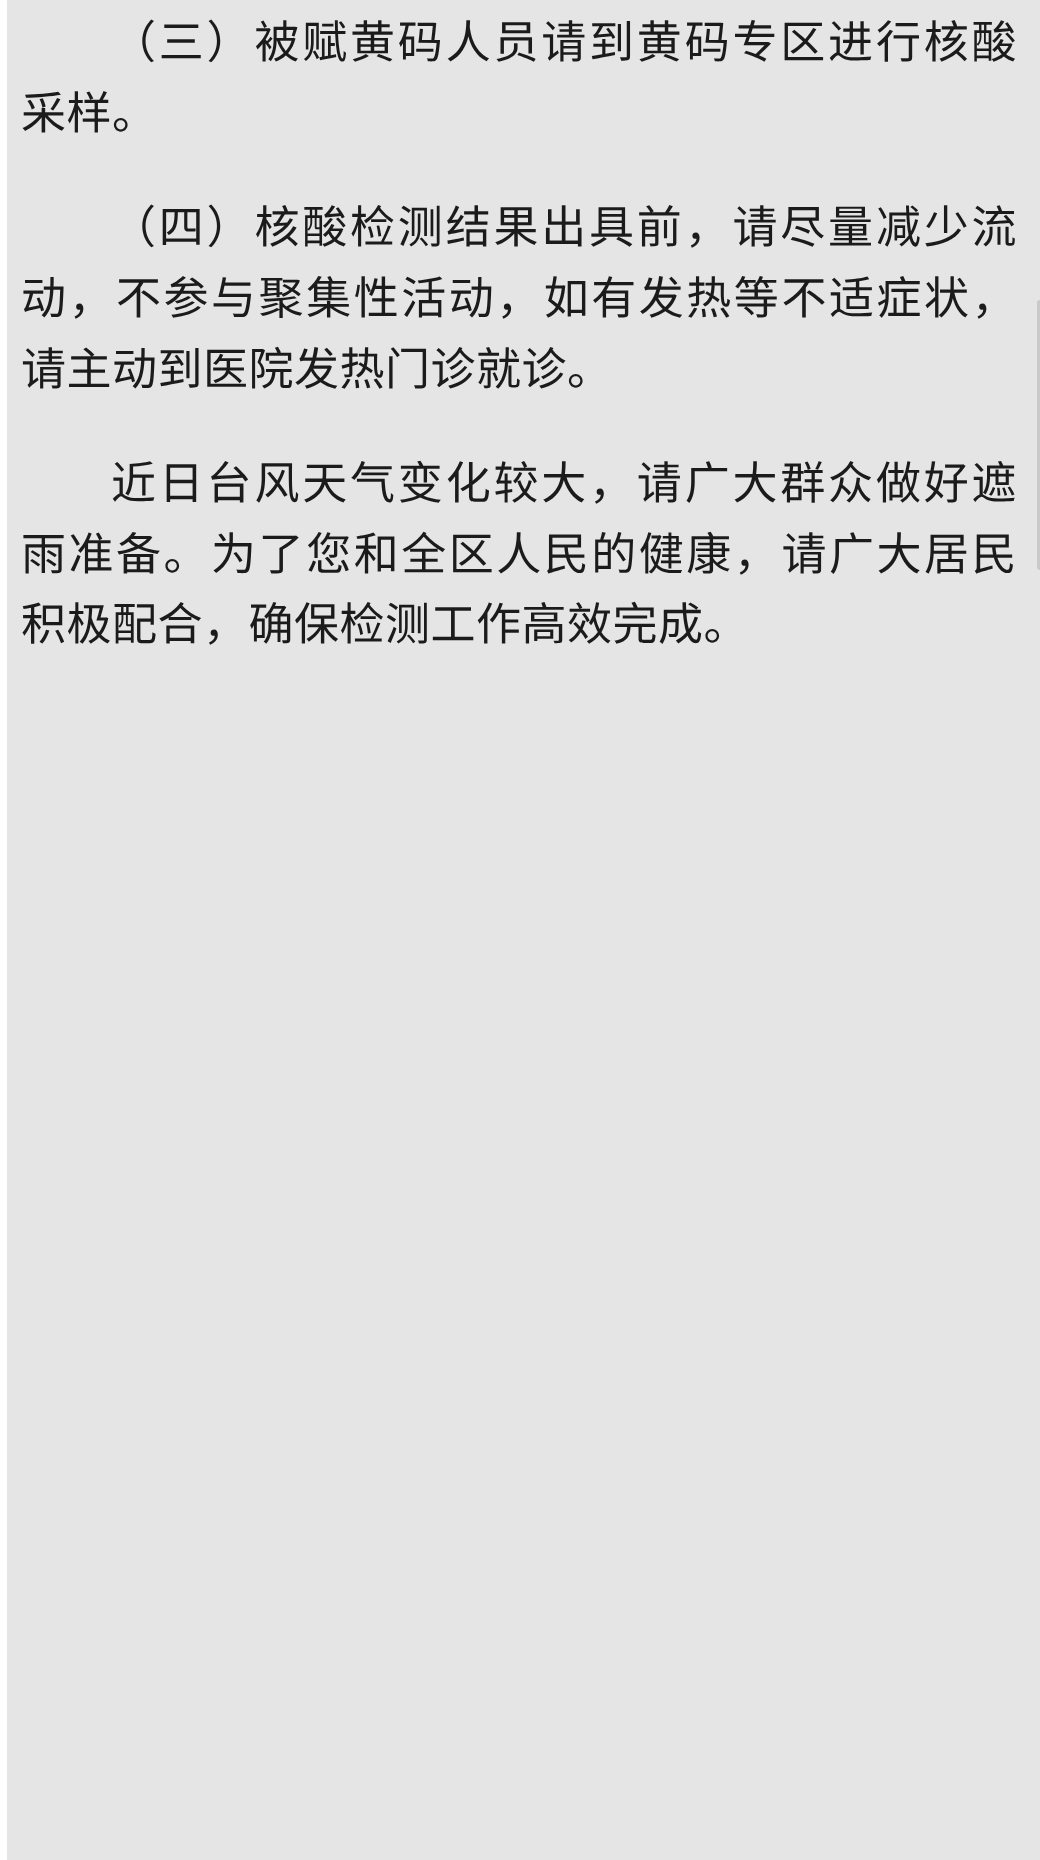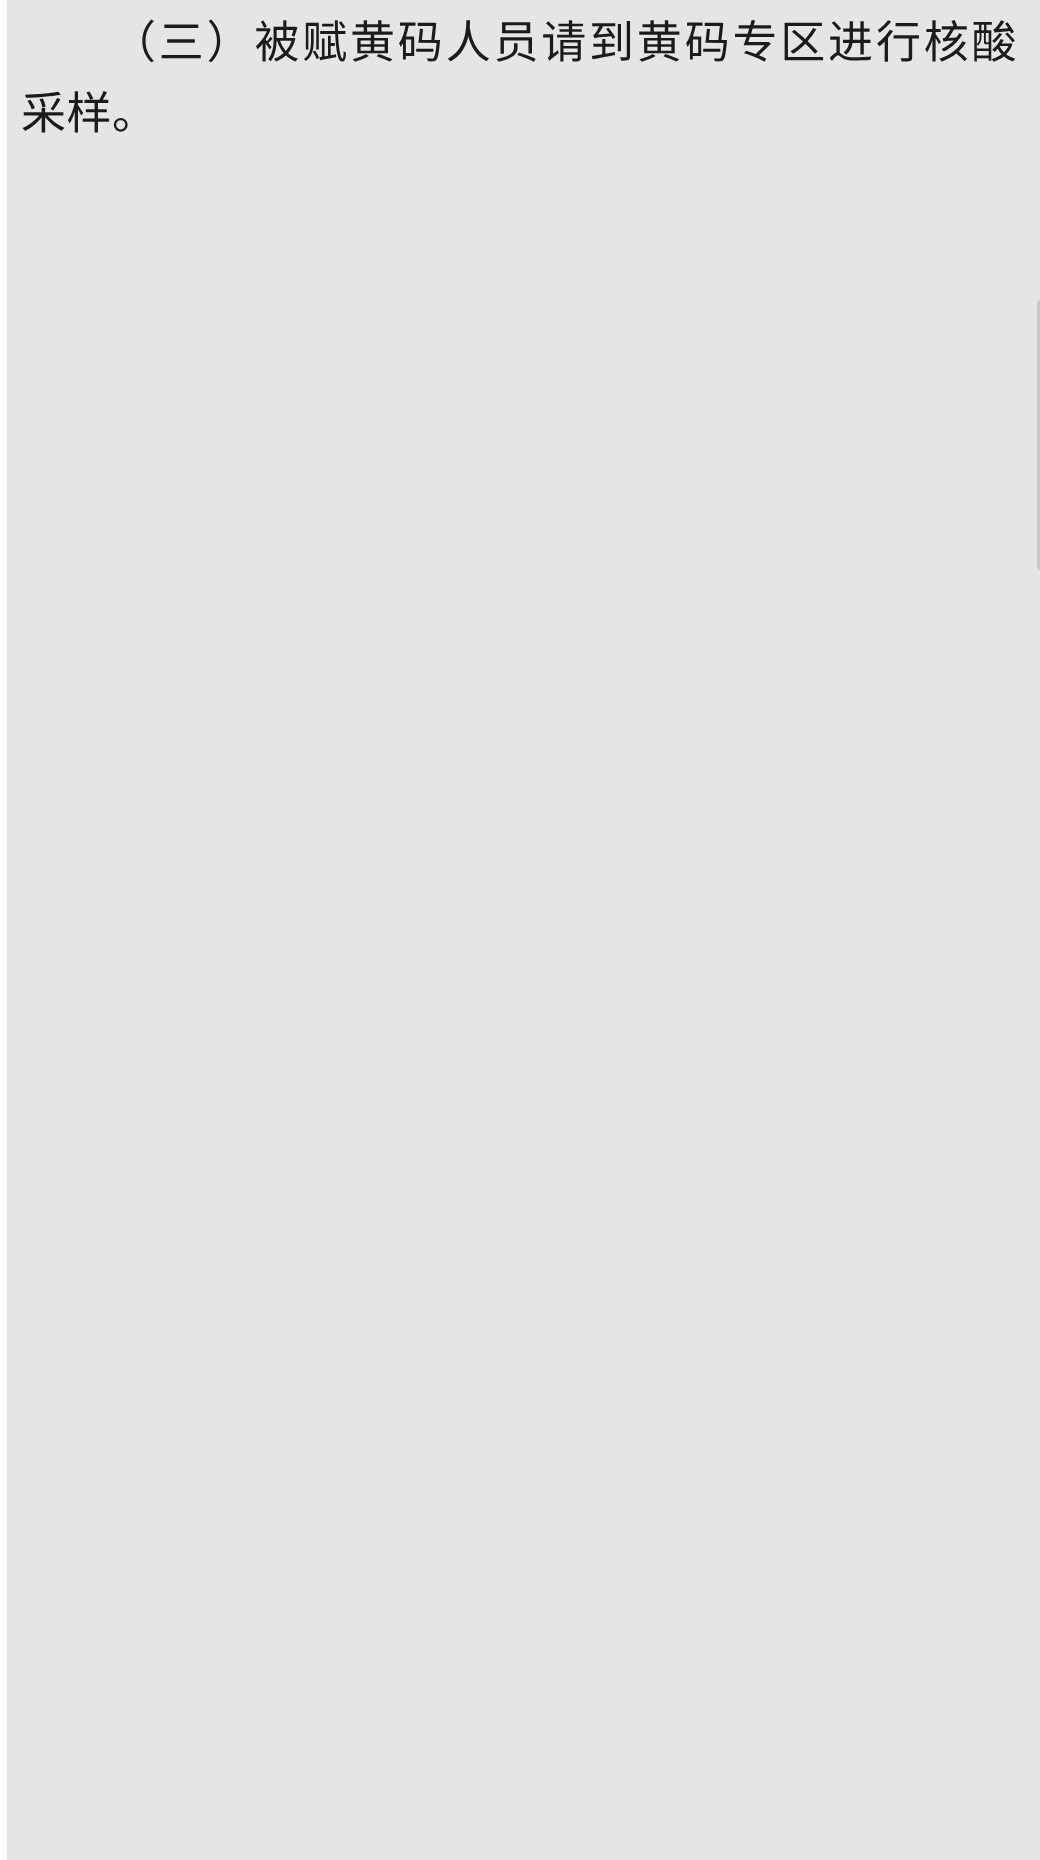--- a/index.html
+++ b/index.html
@@ -56,15 +56,17 @@
     border-radius: 3px;
     background: #c9c9c9;
   }
 </style>
 </head>
 <body>
 
 <div id="page">
   <div class="doc-body">
     <p class="para">（三）被赋黄码人员请到黄码专区进行核酸采样。</p>
+    <p class="para">（四）核酸检测结果出具前，请尽量减少流动，不参与聚集性活动，如有发热等不适症状，请主动到医院发热门诊就诊。</p>
+    <p class="para">近日台风天气变化较大，请广大群众做好遮雨准备。为了您和全区人民的健康，请广大居民积极配合，确保检测工作高效完成。</p>
   </div>
   <div id="scroll-indicator"></div>
 </div>
 
 </body></html>

